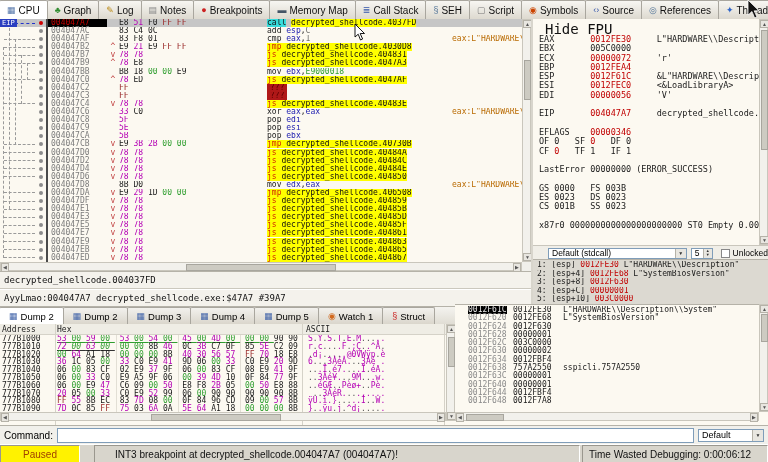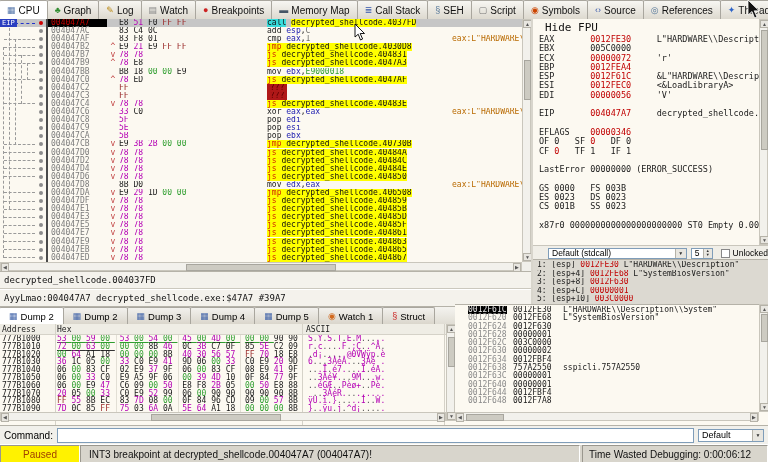--- a/index.html
+++ b/index.html
@@ -34,38 +34,38 @@
   #eipbadge{position:absolute;left:0;top:0;background:#2B3FC0;color:#fff;font-size:7px;line-height:8px;
             padding:0 2px;font-family:"DejaVu Sans Mono",monospace;}
   
   .s-k,.s-pl,.s-mn{color:#1a1a1a}.s-red{color:#C00000}.s-rg{color:#2020B0}.s-im{color:#707070}
   .s-nm{color:#2F9E2F}
   .s-jm{background:#FFFF00;color:#D02800}.s-yh{background:#FFFF00;color:#101010}
   .s-cm{background:#38DCDC;color:#101010}
   .s-bad{background:#B01818;color:#5E0000;padding:0 3px}
   .s-b00{color:#2F9E2F}.s-bff{color:#9B2D2D}.s-bpr{color:#B400B4}.s-bk{color:#1a1a1a}.s-dim{color:#555}
   .ul-g{text-decoration:underline;text-decoration-color:#2F9E2F;}
-  .ul-d{text-decoration:underline;text-decoration-color:#333;}
+  .ul-d{text-decoration:underline;text-decoration-color:#333;font-style:italic;}
   
   .sb{position:absolute;background:#F2F1EC;border:1px solid #C9C6BC;box-sizing:border-box;}
   .sb-btn{position:absolute;background:#E8E6E0;border:1px solid #B5B2A8;color:#555;font-size:5px;
           line-height:6px;text-align:center;box-sizing:border-box;}
   .sb-thumb{position:absolute;background:#CDCBC2;border:1px solid #A8A69E;box-sizing:border-box;}
   
   #dis-hscroll{left:0;top:262px;width:522px;height:9px;}
   #disinfo{position:absolute;left:0;top:271px;width:531px;height:35px;background:#F4F2EC;
            border-top:1px solid #B5B2A8;}
   #infoline{position:absolute;left:4px;top:3px;font-size:9px;color:#111;}
   #infosep{position:absolute;left:0;top:16px;width:531px;border-top:1px solid #CBC8BE;border-bottom:1px solid #fff;}
   #locline{position:absolute;left:4px;top:21px;font-size:9px;color:#111;}
   
   #vsplit{position:absolute;left:531px;top:19px;width:2px;height:287px;background:#D8D5CC;}
   
   #regs{position:absolute;left:533px;top:19px;width:235px;height:226px;background:#FCF9F1;overflow:hidden;}
-  #hidefpu{position:absolute;left:12px;top:2px;font-size:11px;color:#111;font-family:"DejaVu Sans Mono",monospace;}
+  #hidefpu{position:absolute;left:12px;top:2px;font-size:14px;color:#111;font-family:"DejaVu Sans Mono",monospace;}
   #reg-lines{position:absolute;left:6px;top:16px;right:9px;}
   .rline{height:9.3px;line-height:9.3px;font-size:8.5px;white-space:pre;overflow:hidden;
          font-family:"DejaVu Sans Mono",monospace;}
   #convbar{position:absolute;left:533px;top:245px;width:235px;height:14px;background:#F0EEE7;
            border-top:1px solid #C9C6BC;display:flex;align-items:center;font-size:8.5px;}
   .combo{height:11px;background:#fff;border:1px solid #7F9DB9;display:flex;align-items:center;
          padding-left:3px;position:relative;box-sizing:border-box;}
   #conv-combo{width:140px;margin-left:15px;}
   .combo .dd{margin-left:auto;width:10px;height:100%;background:#E8E6E0;border-left:1px solid #B5B2A8;
              font-size:5px;display:flex;align-items:center;justify-content:center;color:#333;}
@@ -117,21 +117,21 @@
           border-top:1px solid #B5B2A8;display:flex;align-items:center;font-size:10px;padding:0 4px;box-sizing:border-box;}
   #cmdinput{flex:1;height:13px;border:1px solid #7F9DB9;background:#fff;font-size:9px;margin-left:4px;
             font-family:"DejaVu Sans Mono",monospace;padding:0 2px;}
   #cmd-combo{width:66px;height:13px;margin-left:4px;font-size:9px;}
   
   #statusbar{position:absolute;left:0;top:444px;width:768px;height:18px;background:#D8D5CC;
              border-top:1px solid #FFF;display:flex;align-items:stretch;font-size:10px;}
   #paused{background:#FFF200;border:1px solid;border-color:#9A978E #FFF #FFF #9A978E;color:#A04000;
           width:78px;display:flex;align-items:center;justify-content:center;}
   #statusmsg{flex:1;border:1px solid;border-color:#9A978E #FFF #FFF #9A978E;display:flex;align-items:center;
-             padding-left:8px;color:#111;margin-left:0;}
+             padding-left:20px;color:#111;margin-left:14px;}
   #statustime{width:178px;border:1px solid;border-color:#9A978E #FFF #FFF #9A978E;display:flex;align-items:center;
               padding-left:6px;color:#111;margin-left:2px;}
   .cursor{position:absolute;pointer-events:none;}
 </style>
 </head>
 <body>
 
 <div id="tabbar">
     <div class="tab active">
       <span class="ti" style="color: rgb(85, 119, 170);">▦</span>
@@ -140,21 +140,21 @@
     <div class="tab">
       <span class="ti" style="color: rgb(46, 139, 46);">♣</span>
       <span>Graph</span>
     </div>
     <div class="tab">
       <span class="ti" style="color: rgb(184, 134, 11);">✎</span>
       <span>Log</span>
     </div>
     <div class="tab">
       <span class="ti" style="color: rgb(138, 138, 138);">▤</span>
-      <span>Watch</span>
+      <span>Notes</span>
     </div>
     <div class="tab">
       <span class="ti" style="color: rgb(204, 34, 34);">●</span>
       <span>Breakpoints</span>
     </div>
     <div class="tab">
       <span class="ti" style="color: rgb(68, 85, 102);">▬</span>
       <span>Memory Map</span>
     </div>
     <div class="tab">

